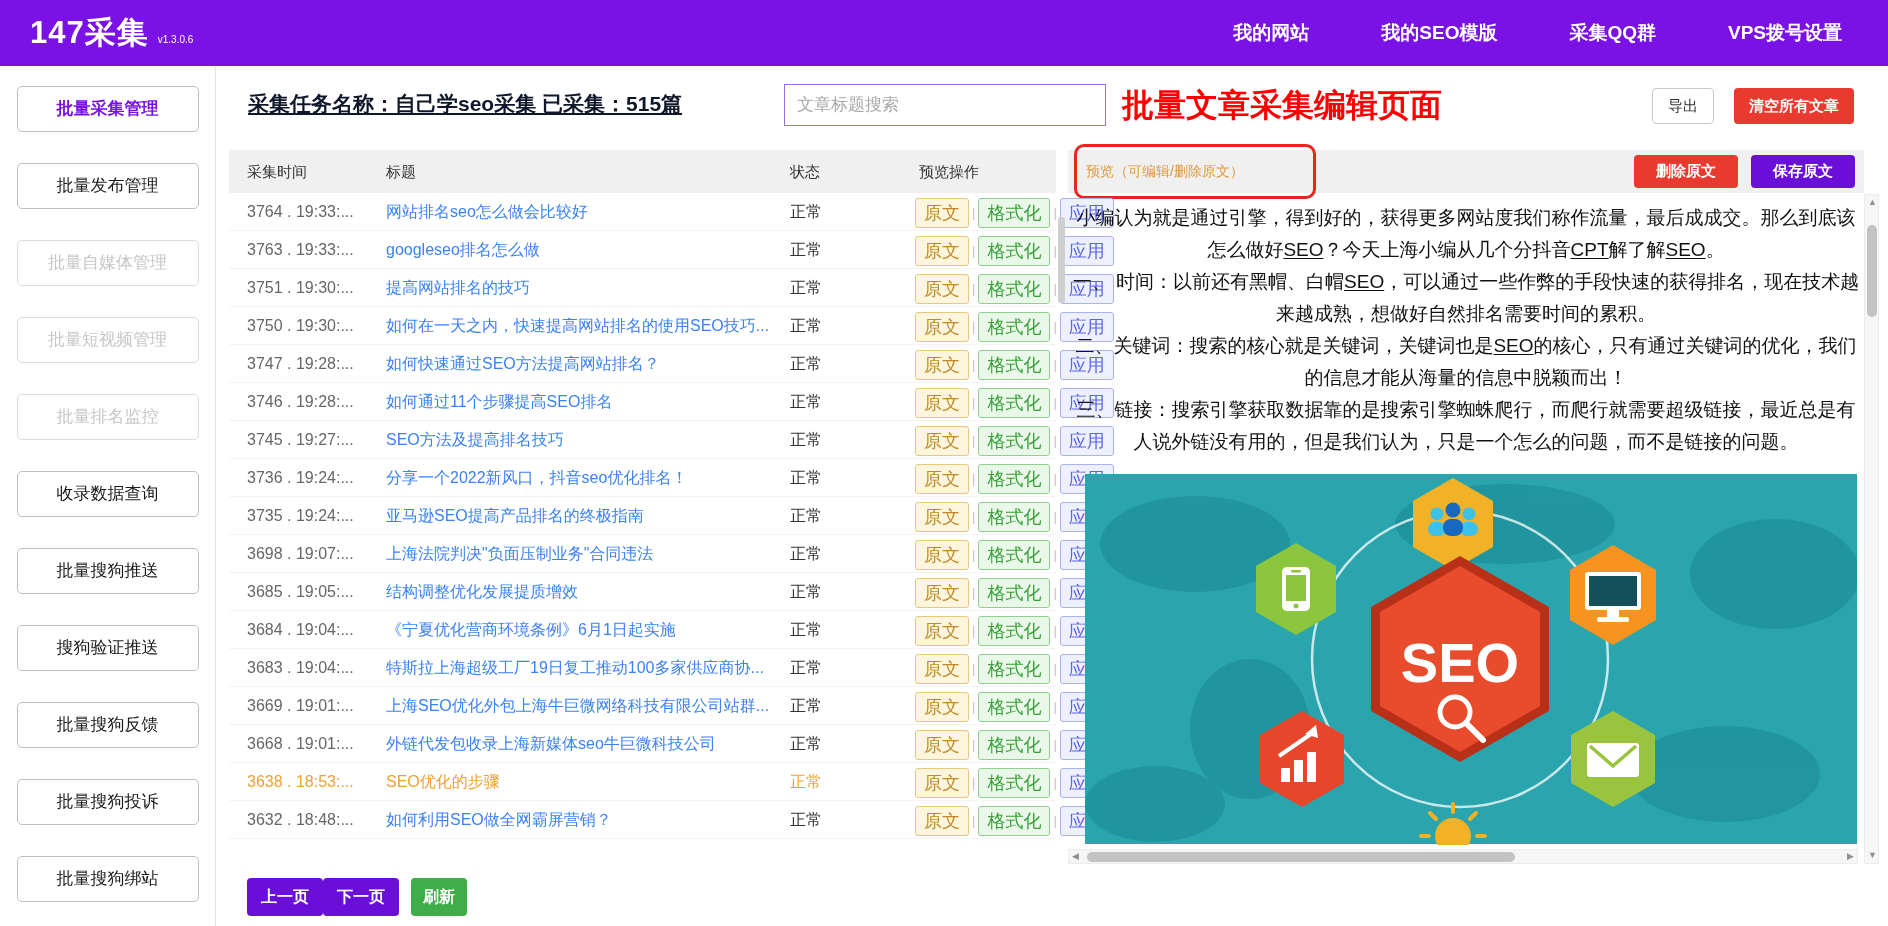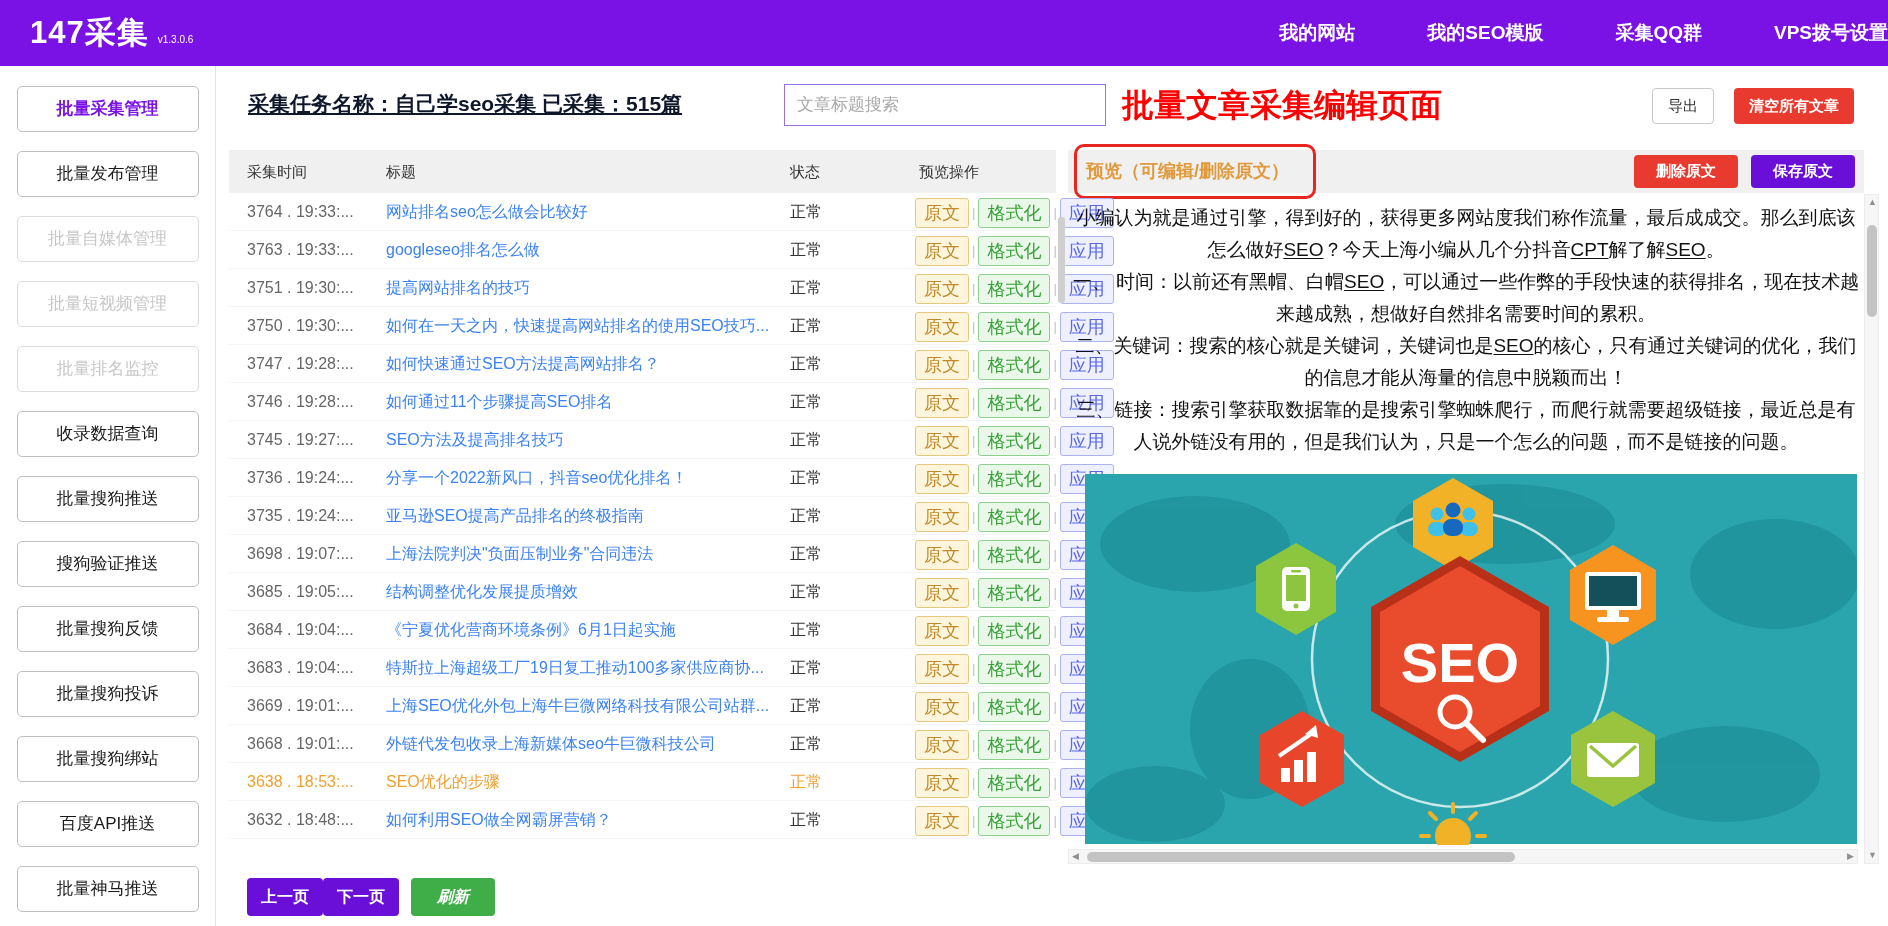--- a/index.html
+++ b/index.html
@@ -6,27 +6,27 @@
   html,body { width:1888px; height:926px; background:#fff; overflow:hidden;
               font-family:"Liberation Sans","DejaVu Sans",sans-serif; }
   #app { position:relative; width:1888px; height:926px; background:#fff; }
 
   
   .header { position:absolute; left:0; top:0; width:1888px; height:66px; background:#7a12e6;
             display:flex; align-items:center; }
   .logo-wrap { margin-left:30px; color:#fff; display:flex; align-items:baseline; gap:9px; }
   .logo { font-size:31px; font-weight:bold; letter-spacing:1px; }
   .version { font-size:10px; }
-  .nav { margin-left:auto; display:flex; gap:72px; }
+  .nav { margin-left:auto; margin-right:46px; display:flex; gap:72px; }
   .nav-item { color:#fff; font-size:19px; font-weight:bold; cursor:pointer; white-space:nowrap; }
 
   
   .sidebar { position:absolute; left:0; top:66px; width:216px; bottom:0; background:#fff;
              border-right:1px solid #e3e3e3; padding-top:20px; display:flex; flex-direction:column;
-             align-items:center; gap:19px; }
+             align-items:center; gap:31px; }
   .side-btn { width:182px; height:46px; line-height:44px; text-align:center; border:1px solid #bfbfbf;
               border-radius:5px; font-size:17px; color:#1a1a1a; background:#fff; cursor:pointer;
               white-space:nowrap; }
   .side-btn.active { color:#7a12e6; font-weight:bold; }
   .side-btn.disabled { color:#c6c6c6; border-color:#dcdcdc; cursor:default; }
 
   
   .task-label { position:absolute; left:248px; top:90px; font-size:21px; font-weight:bold; color:#0f172a; white-space:nowrap;text-decoration:underline; }
   .search-input { position:absolute; left:784px; top:84px; width:322px; height:42px;
                   border:1px solid #9b6fe8; font-size:17px; padding:0 12px; color:#333; outline:none; }
@@ -38,21 +38,21 @@
   .clear-btn { position:absolute; left:1734px; top:88px; width:120px; height:36px; background:#e93a30;
                border:none; border-radius:4px; color:#fff; font-size:15px; font-weight:bold; }
 
   
   .table-head { position:absolute; left:229px; top:150px; width:827px; height:43px; background:#f0f0f0; }
   .th { position:absolute; top:0; line-height:43px; font-size:15px; color:#333; white-space:nowrap; }
   .th-time { left:18px; } .th-title { left:157px; } .th-status { left:561px; } .th-ops { left:690px; }
 
   
   .preview-head { position:absolute; left:1068px; top:150px; width:796px; height:43px; background:#f0f0f0; }
-  .pv-title { position:absolute; left:18px; line-height:43px; font-size:18px; font-weight:bold; color:#e09a3c; white-space:nowrap; }
+  .pv-title { position:absolute; left:18px; line-height:43px; font-size:14px; font-weight:normal; color:#e09a3c; white-space:nowrap; }
   .red-box { position:absolute; left:6px; top:-6px; width:242px; height:55px; border:3px solid #e8251f;
              border-radius:10px; pointer-events:none; }
   .del-btn { position:absolute; left:566px; top:5px; width:104px; height:33px; background:#e93a30;
              color:#fff; border:none; border-radius:4px; font-size:15px; font-weight:bold; }
   .save-btn { position:absolute; left:683px; top:5px; width:104px; height:33px; background:#6a0fd8;
               color:#fff; border:none; border-radius:4px; font-size:15px; font-weight:bold; }
 
   
   .table-body { position:absolute; left:229px; top:193px; width:827px; }
   .trow { position:relative; height:38px; border-bottom:1px solid #f4f4f4; background:#fff; cursor:pointer; }
@@ -90,21 +90,21 @@
               border:1px solid #ececec; }
   .h-scroll .left { position:absolute; left:3px; top:2px; }
   .h-scroll .right { position:absolute; right:3px; top:2px; }
   .h-thumb { position:absolute; left:18px; top:2px; width:428px; height:10px; background:#c3c3c3; border-radius:5px; }
   .s-arrow { font-size:9px; color:#8f8f8f; line-height:1; cursor:pointer; }
 
   
   .pagination { position:absolute; left:247px; top:878px; display:flex; }
   .pg { height:38px; border:none; border-radius:4px; color:#fff; font-size:16px; font-weight:bold; }
   .pg.prev, .pg.next { width:76px; background:#6a0fd8; }
-  .pg.refresh { width:84px; background:#3fae49; margin-left:12px;font-style:italic; }
+  .pg.refresh { width:56px; background:#3fae49; margin-left:12px; }
 </style>
 </head>
 <body>
 
 <div id="app">
 
   <div class="header">
     <div class="logo-wrap">
       <span class="logo">147采集</span>
       <span class="version">v1.3.0.6</span>

